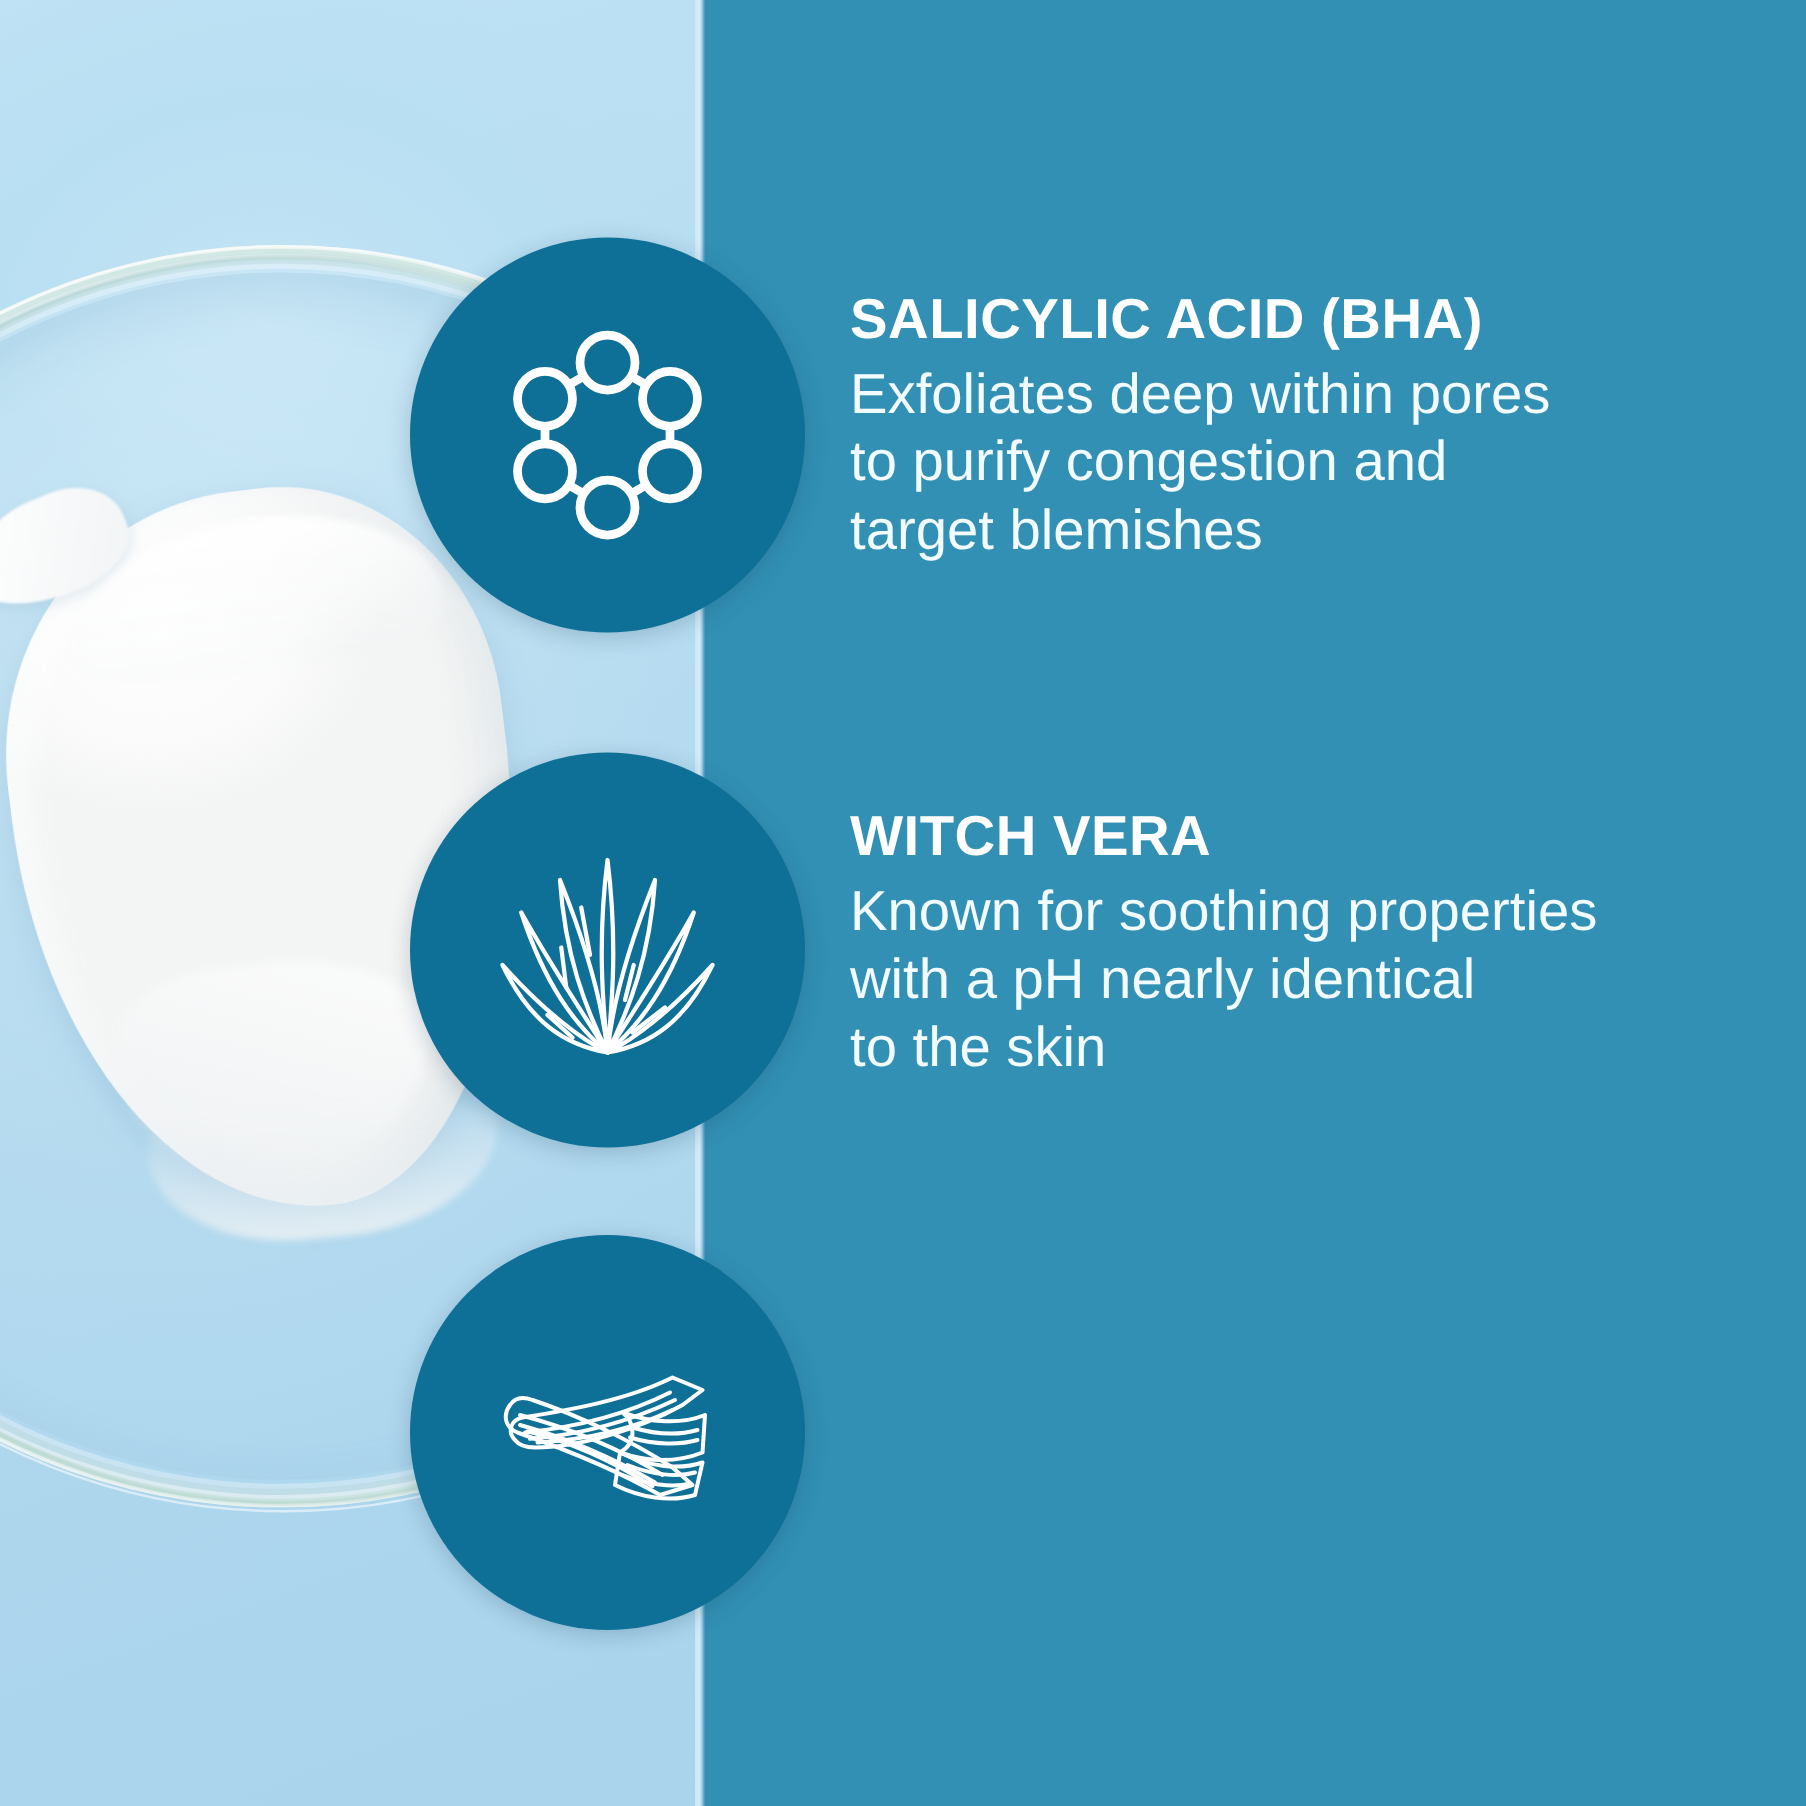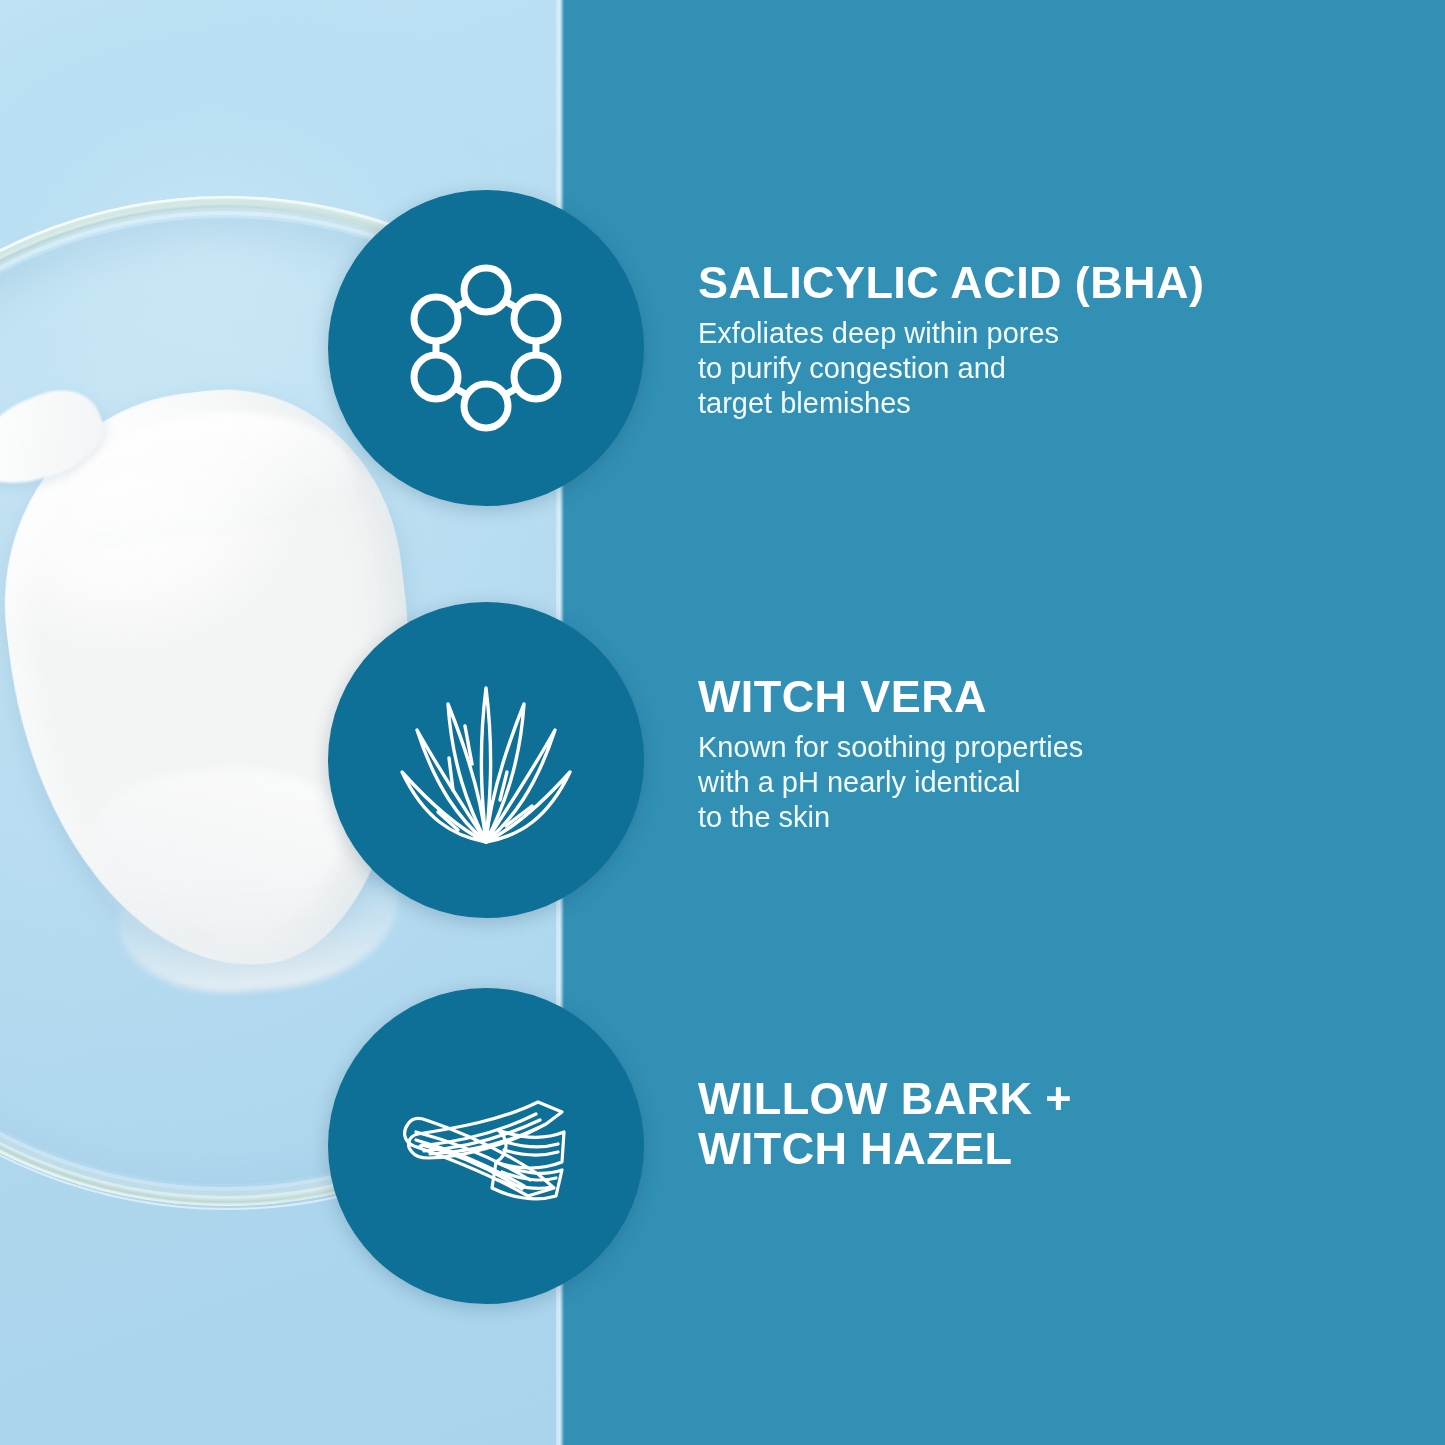--- a/index.html
+++ b/index.html
@@ -127,35 +127,35 @@
   .badge{
     position:absolute;left:328px;top:0;
     width:316px;height:316px;border-radius:50%;
     background:#0e7096;
     box-shadow:0 4px 18px rgba(20,60,85,.22);
     display:flex;align-items:center;justify-content:center;
   }
   .badge svg{display:block;}
 
   .txt{
-    position:absolute;left:698px;top:0;width:690px;margin-top:28px;
+    position:absolute;left:680px;top:0;width:690px;
   }
   .r-title{
     color:#ffffff;
     font-weight:bold;
     font-size:45px;
     line-height:1.10;
     letter-spacing:.4px;
     margin:0 0 8px 0;
     white-space:pre-line;
   }
   .r-desc{
     color:#f2fbfe;
     font-weight:400;
-    font-size:29px;
+    font-size:45px;
     line-height:1.22;
     margin:0;
     white-space:pre-line;
   }
   #row-0 .txt{top:40px;}
   #row-1 .txt{top:42px;}
   #row-2 .txt{top:58px;}
 </style>
 </head>
 <body>
@@ -264,18 +264,16 @@
           <path d="M38 105 C 76 102 116 92 154 74"></path>
           <path d="M44 108 C 80 106 118 98 152 82"></path>
           <path d="M120 96 C 140 102 158 102 172 98"></path>
           <path d="M118 104 C 138 110 158 110 172 106"></path>
           <path d="M116 126 C 136 134 156 136 170 132"></path>
           <path d="M112 134 C 132 142 152 144 166 141"></path>
         </svg>
       </span>
     </div>
     <div class="txt">
-      <h2 class="r-title">WILLOW BARK +
-WITCH HAZEL</h2>
     </div>
   </div>
 
 </div>
 
 </body></html>

